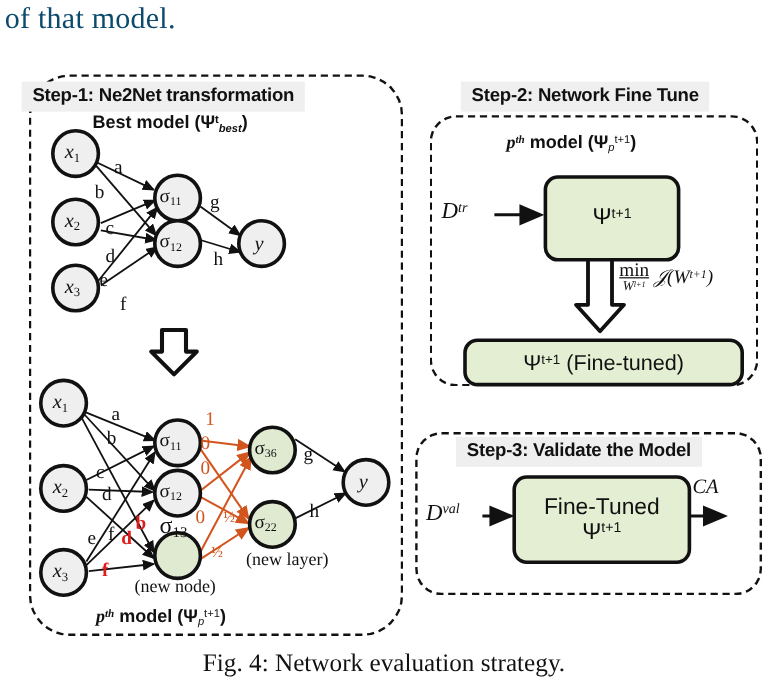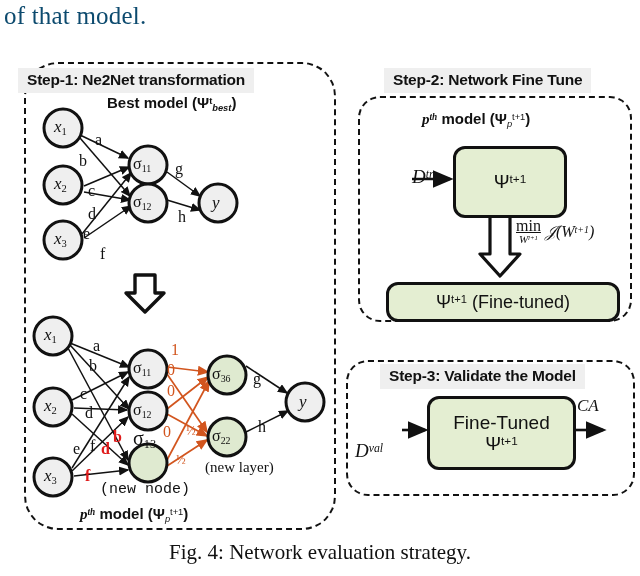--- a/index.html
+++ b/index.html
@@ -137,21 +137,21 @@
 
 <div class="lbl serif" style="left:95px;top:131px;font-size:16px;">a</div>
 <div class="lbl serif" style="left:79px;top:152px;font-size:16px;">b</div>
 <div class="lbl serif" style="left:88px;top:182px;font-size:16px;">c</div>
 <div class="lbl serif" style="left:88px;top:205px;font-size:16px;">d</div>
 <div class="lbl serif" style="left:83px;top:225px;font-size:16px;">e</div>
 <div class="lbl serif" style="left:100px;top:245px;font-size:16px;">f</div>
 <div class="lbl serif" style="left:175px;top:160px;font-size:16px;">g</div>
 <div class="lbl serif" style="left:178px;top:208px;font-size:16px;">h</div>
 
-<div class="lbl bold" style="left:107px;top:94px;font-size:15px;text-align:right;">
+<div class="lbl bold" style="left:77px;top:94px;font-size:15px;text-align:right;">
   <span>Best model (Ψ</span><span class="sup">t</span><span class="sub" style="font-style:italic;">best</span><span>)</span>
 </div>
 
 <div class="lbl serif" style="left:44px;top:325px;font-size:17px;"><i>x</i><span class="sub">1</span></div>
 <div class="lbl serif" style="left:44px;top:396px;font-size:17px;"><i>x</i><span class="sub">2</span></div>
 <div class="lbl serif" style="left:44px;top:466px;font-size:17px;"><i>x</i><span class="sub">3</span></div>
 <div class="lbl serif" style="left:133px;top:359px;font-size:16px;">σ<span class="sub">11</span></div>
 <div class="lbl serif" style="left:133px;top:401px;font-size:16px;">σ<span class="sub">12</span></div>
 <div class="lbl serif" style="left:133px;top:427px;font-size:20px;">σ<span class="sub">13</span></div>
 <div class="lbl serif" style="left:212px;top:365px;font-size:16px;">σ<span class="sub">36</span></div>
@@ -171,52 +171,52 @@
 <div class="lbl serif bold" style="left:101px;top:440px;font-size:16px;color:#e01b1b;">d</div>
 <div class="lbl serif bold" style="left:85px;top:467px;font-size:16px;color:#e01b1b;">f</div>
 
 <div class="lbl serif" style="left:171px;top:341px;font-size:16px;color:#d2551e;">1</div>
 <div class="lbl serif" style="left:167px;top:361px;font-size:16px;color:#d2551e;">0</div>
 <div class="lbl serif" style="left:167px;top:382px;font-size:16px;color:#d2551e;">0</div>
 <div class="lbl serif" style="left:163px;top:423px;font-size:16px;color:#d2551e;">0</div>
 <div class="lbl serif" style="left:186px;top:423px;font-size:13px;color:#d2551e;">½</div>
 <div class="lbl serif" style="left:176px;top:452px;font-size:13px;color:#d2551e;">½</div>
 
-<div class="lbl serif" style="left:100px;top:481px;font-size:15px;font-family:Liberation Mono, monospace;">(new node)</div>
+<div class="lbl serif" style="left:112px;top:481px;font-size:15px;">(new node)</div>
 <div class="lbl serif" style="left:205px;top:459px;font-size:15px;">(new layer)</div>
 
 <div class="lbl" style="left:80px;top:505px;font-size:15px;">
   <b class="serif" style="font-style:italic;">p</b><b class="serif sup" style="font-style:italic;">th</b><b> model (Ψ</b><span class="sub" style="font-style:italic;font-weight:normal;">p</span><span class="sup" style="font-weight:normal;">t+1</span><b>)</b>
 </div>
 
 <div class="lbl" style="left:422px;top:110px;font-size:15px;">
   <b class="serif" style="font-style:italic;">p</b><b class="serif sup" style="font-style:italic;">th</b><b> model (Ψ</b><span class="sub" style="font-style:italic;font-weight:normal;">p</span><span class="sup" style="font-weight:normal;">t+1</span><b>)</b>
 </div>
 
-<div class="lbl serif" style="left:368px;top:166px;font-size:19px;font-style:italic;margin-left:44px;">
+<div class="lbl serif" style="left:368px;top:166px;font-size:19px;font-style:italic;">
   <span>D</span><span class="sup">tr</span>
 </div>
 
 <div class="gbox" id="box-psi">
   <span><span>Ψ</span><span class="sup">t+1</span></span>
 </div>
 
 <div class="lbl serif" style="left:516px;top:218px;font-size:16px;line-height:1;">
   <span style="display:inline-block;text-align:center;vertical-align:middle;">
     <span style="display:block;text-decoration:underline;">min</span>
     <span style="display:block;font-size:11px;font-style:italic;"><span>W</span><span class="sup">l+1</span></span>
   </span>
   <span style="font-style:italic;vertical-align:middle;"><span>𝒥(W</span><span class="sup">t+1</span><span>)</span></span>
 </div>
 
 <div class="gbox" id="box-finetuned">
   <span><span>Ψ</span><span class="sup">t+1</span><span> (Fine-tuned)</span></span>
 </div>
 
-<div class="lbl serif" style="left:355px;top:440px;font-size:19px;font-style:italic;">
+<div class="lbl serif" style="left:355px;top:417px;font-size:19px;font-style:italic;">
   <span>D</span><span class="sup">val</span>
 </div>
 
 <div class="gbox" id="box-validate">
   <span>Fine-Tuned</span>
   <span><span>Ψ</span><span class="sup">t+1</span></span>
 </div>
 
 <div class="lbl serif" style="left:577px;top:396px;font-size:17px;font-style:italic;">CA</div>
 

